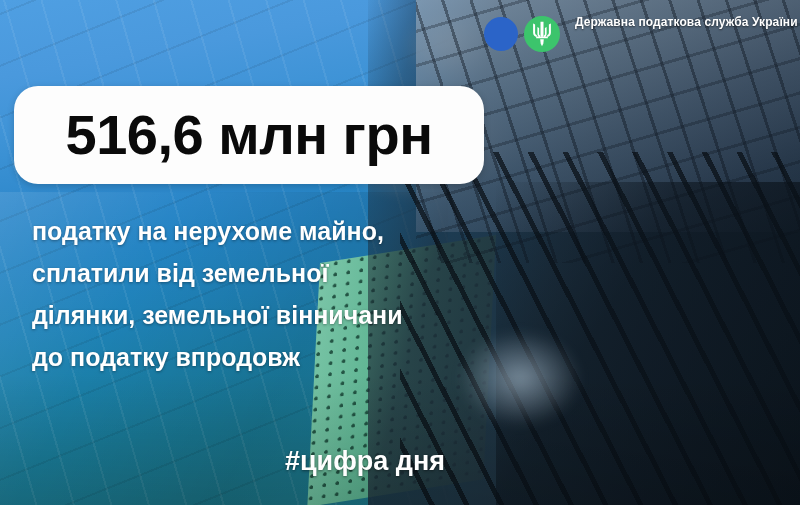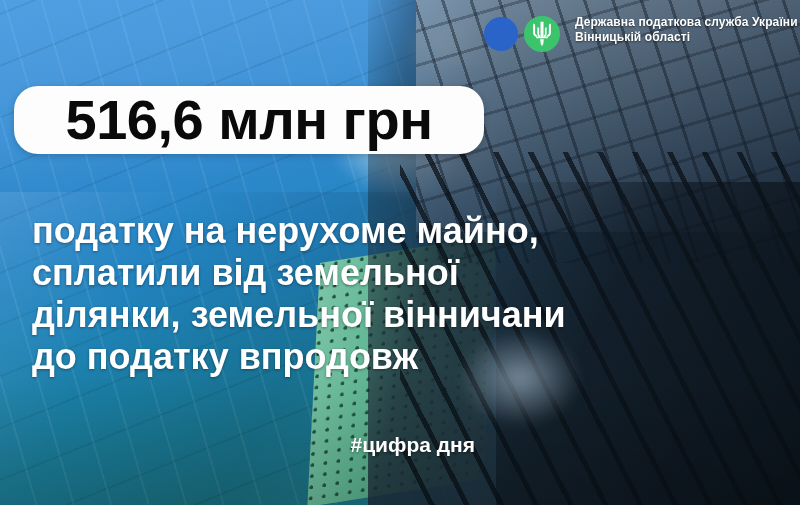--- a/index.html
+++ b/index.html
@@ -240,21 +240,21 @@
     white-space: nowrap;
     padding-top: 3px;
   }
 
   
   .headline-pill {
     position: absolute;
     left: 14px;
     top: 86px;
     width: 470px;
-    height: 68px;
+    height: 98px;
     background: #fdfdfd;
     border-radius: 24px;
     box-shadow: 0 2px 7px rgba(0,0,0,.18);
     display: flex;
     align-items: center;
     justify-content: center;
     z-index: 25;
   }
   .headline-text {
     color: #0a0a0a;
@@ -265,37 +265,37 @@
     white-space: nowrap;
   }
 
   
   .body-copy {
     position: absolute;
     left: 32px;
     top: 210px;
     z-index: 25;
     color: #ffffff;
-    font-size: 36px;
+    font-size: 25px;
     font-weight: bold;
     line-height: 42px;
     text-shadow: 0 1px 3px rgba(0,0,0,.38);
   }
   .body-copy .line { white-space: nowrap; }
 
   
   .hashtag-block {
     position: absolute;
     left: 285px;
-    top: 432px;
+    top: 448px;
     width: 190px;
-    text-align: right;
+    text-align: left;
     z-index: 25;
     color: #ffffff;
-    font-size: 21px;
+    font-size: 27px;
     font-weight: bold;
     line-height: 26px;
     text-shadow: 0 1px 3px rgba(0,0,0,.45);
   }
 </style>
 </head>
 <body>
 
 <div id="canvas">
 
@@ -328,21 +328,20 @@
             <path d="M15.6 6.0 l-1.7 0.9 0 5.9 c0 1.0 -0.4 1.6 -1.2 1.9 l0 1.8 c1.9 -0.4 2.9 -1.7 2.9 -3.7 l0 -6.8 z"></path>
             <path d="M5.2 15.6 l11.6 0 0 1.6 -11.6 0 z"></path>
             <path d="M9.2 18.2 l3.6 0 -0.5 4.6 -1.3 2.4 -1.3 -2.4 z"></path>
           </g>
         </svg>
       </div>
     </div>
 
     <div class="org-text">
       <div>Державна податкова служба України</div>
-      <div>Вінницькій області</div>
     </div>
   </div>
 
   <div class="headline-pill">
     <span class="headline-text">516,6 млн грн</span>
   </div>
 
   <div class="body-copy">
     <div class="line">податку на нерухоме майно,</div>
     <div class="line">сплатили від земельної</div>

